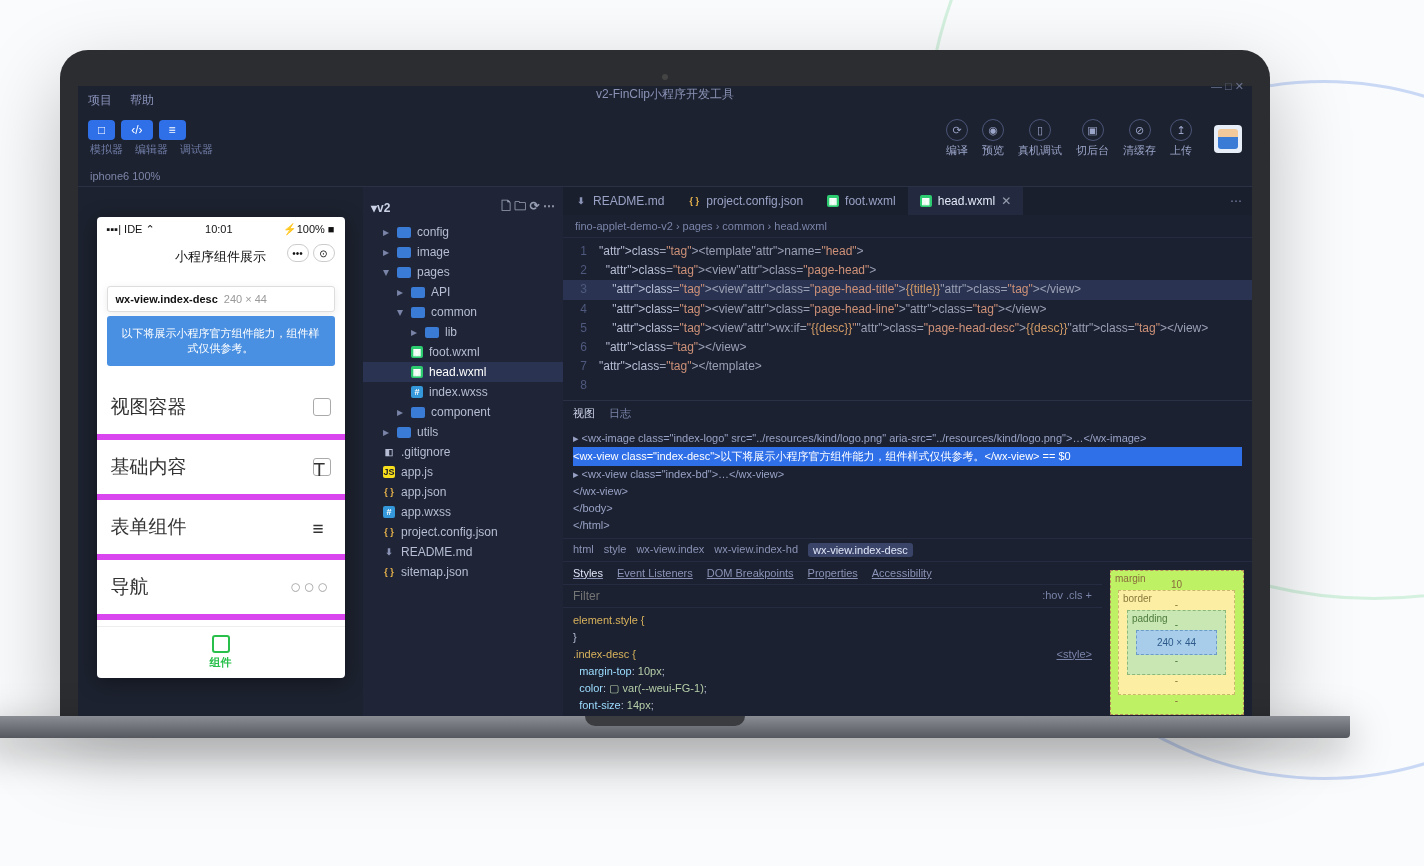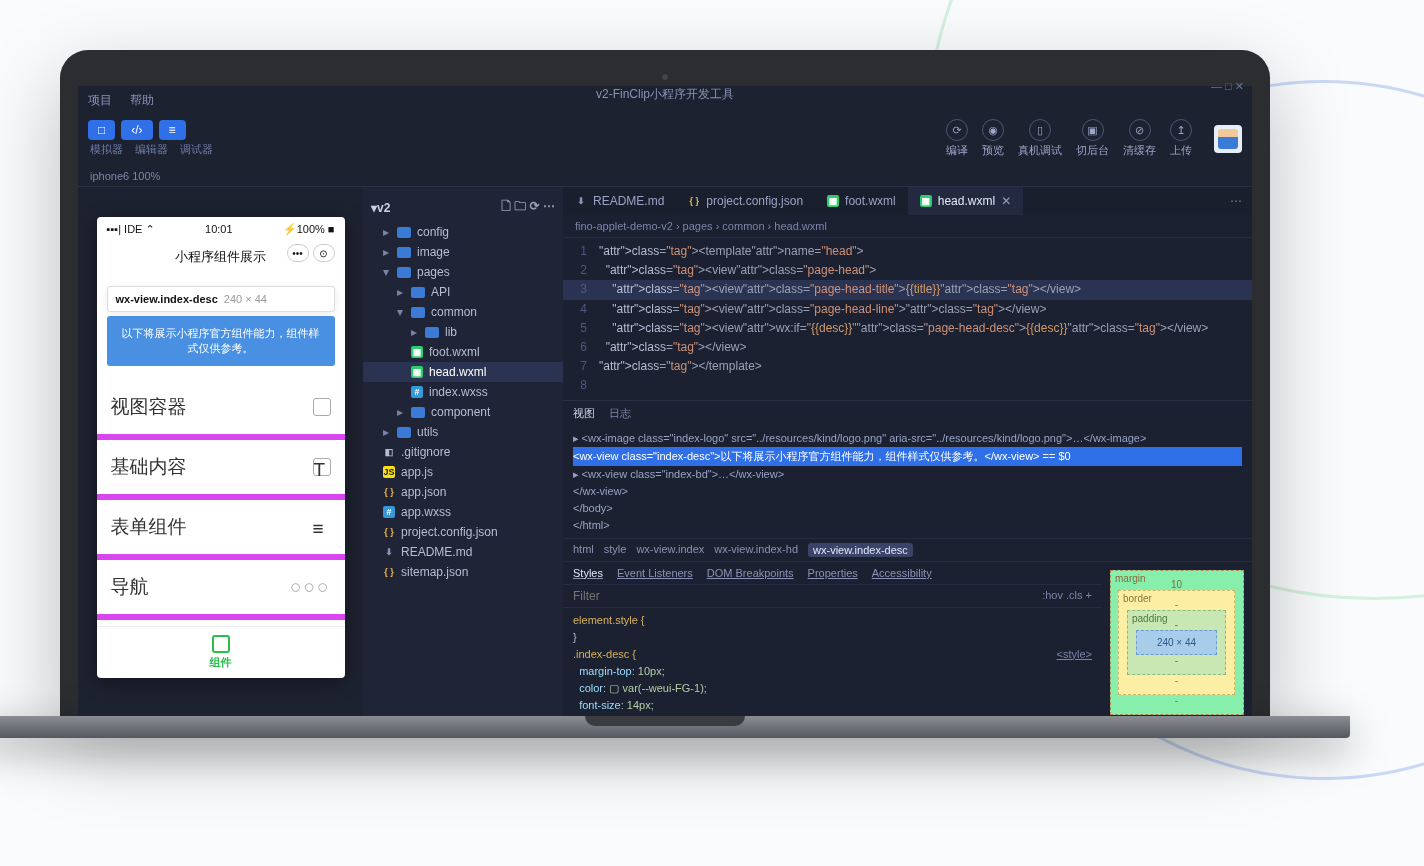--- a/index.html
+++ b/index.html
@@ -101,21 +101,21 @@
 .stytabs { display: flex; gap: 14px; padding: 5px 10px; color: #8a93b5; text-decoration: underline; }
 .stytabs .on { color: #e0e6f8; }
 .filter { display: flex; padding: 4px 10px; color: #7a84a8; border-top: 1px solid #252c42; border-bottom: 1px solid #252c42; }
 .filter input { flex: 1; background: transparent; border: 0; color: #ccd3ea; font-size: 12px; outline: none; }
 .filter .hov { margin-left: auto; }
 .css { font-family: Menlo, Consolas, monospace; padding: 4px 10px; color: #b6bdd4; line-height: 1.55; }
 .css .sel2 { color: #d8b25c; } .css .prop { color: #9cdcfe; } .css .val { color: #b5cea8; } .css .link { color: #7a84a8; text-decoration: underline; float: right; }
 .box { width: 150px; padding: 8px; }
 .bx { border: 1px dashed; padding: 8px; text-align: center; font-size: 10px; position: relative; }
 .bx span.lbl { position: absolute; left: 4px; top: 2px; }
-.m { border-color: #b5895a; background: #86efac; color: #8a6a3d; padding-left: 7px; }
+.m { border-color: #b5895a; background: #bef264; color: #8a6a3d; padding-left: 7px; }
 .b { border-color: #c8b86b; background: #fceea3; color: #8a7a3d; }
 .p { border-color: #8ab87a; background: #c8e7b2; color: #4d7a3d; }
 .c { border-color: #6b9cc8; background: #a8cdea; color: #2d5a8a; padding: 6px 4px; }
 </style>
 </head>
 <body>
 
 <div class="arc arc1"></div>
 <div class="arc arc2"></div>
 

